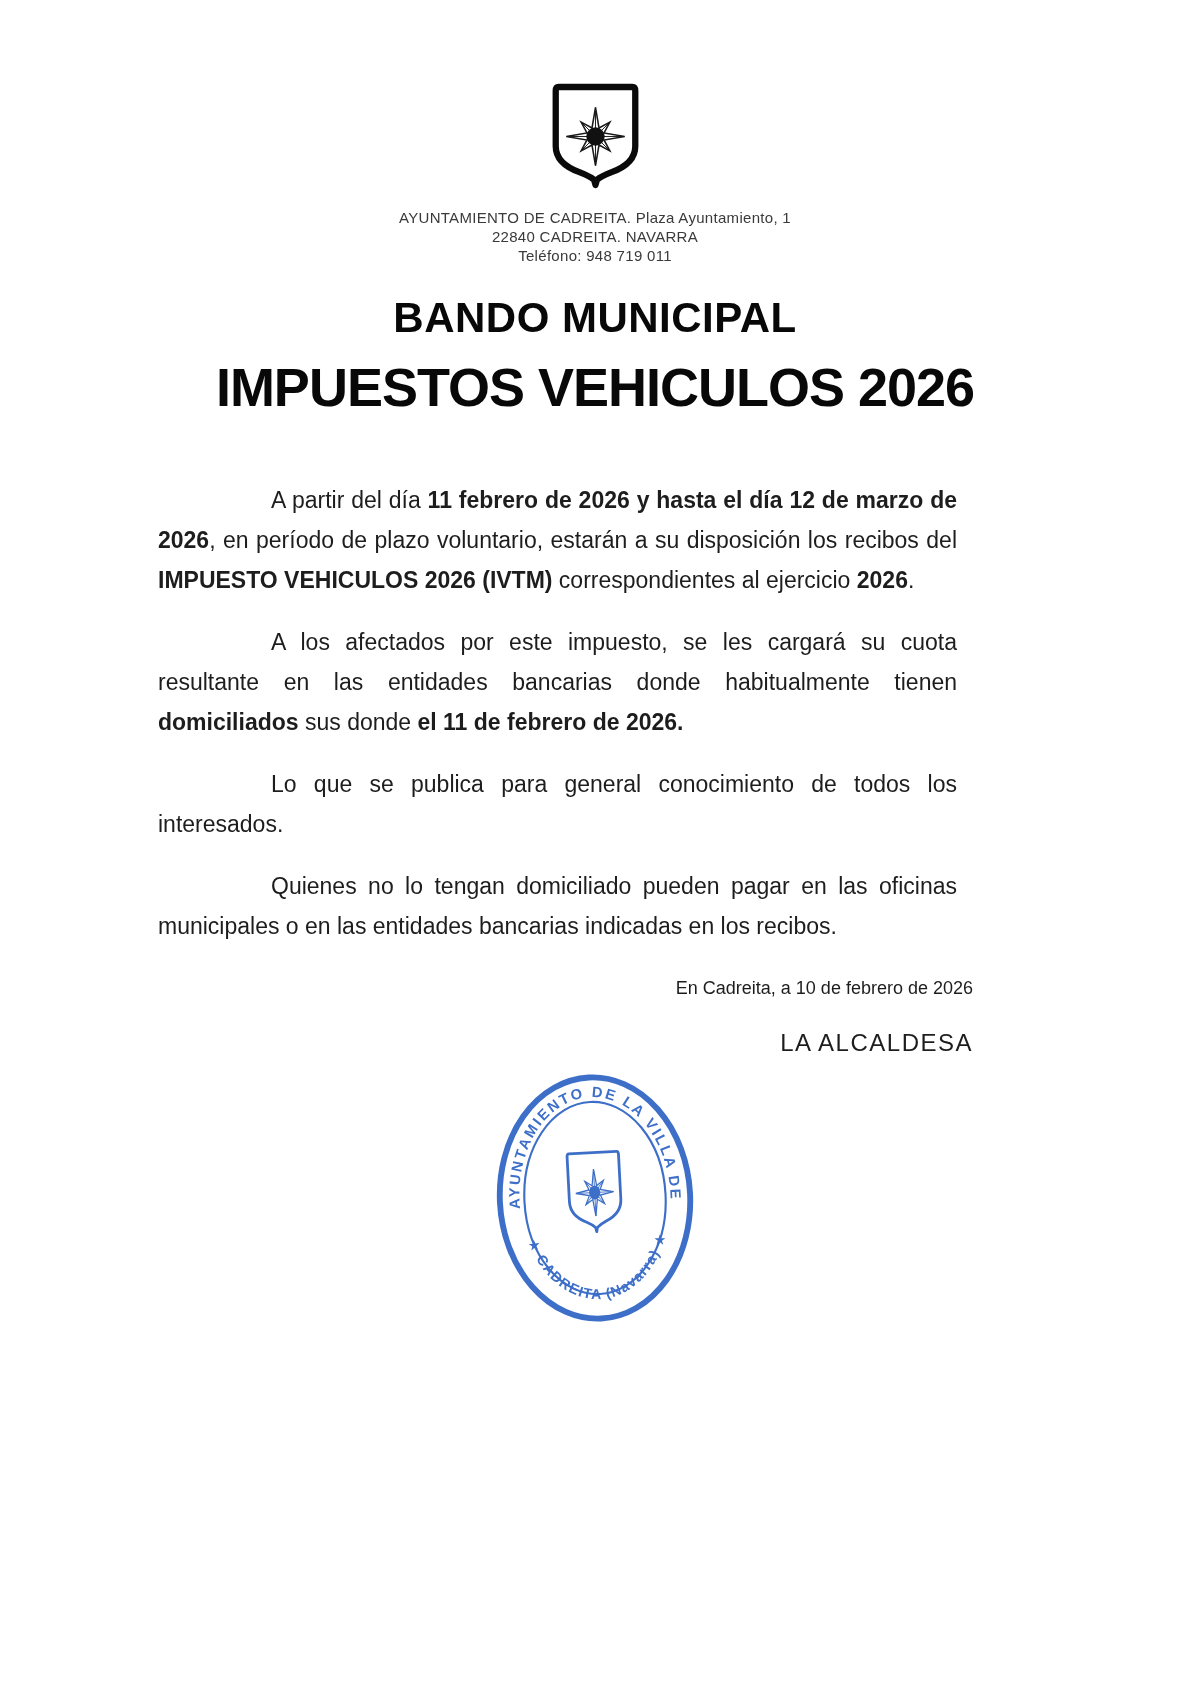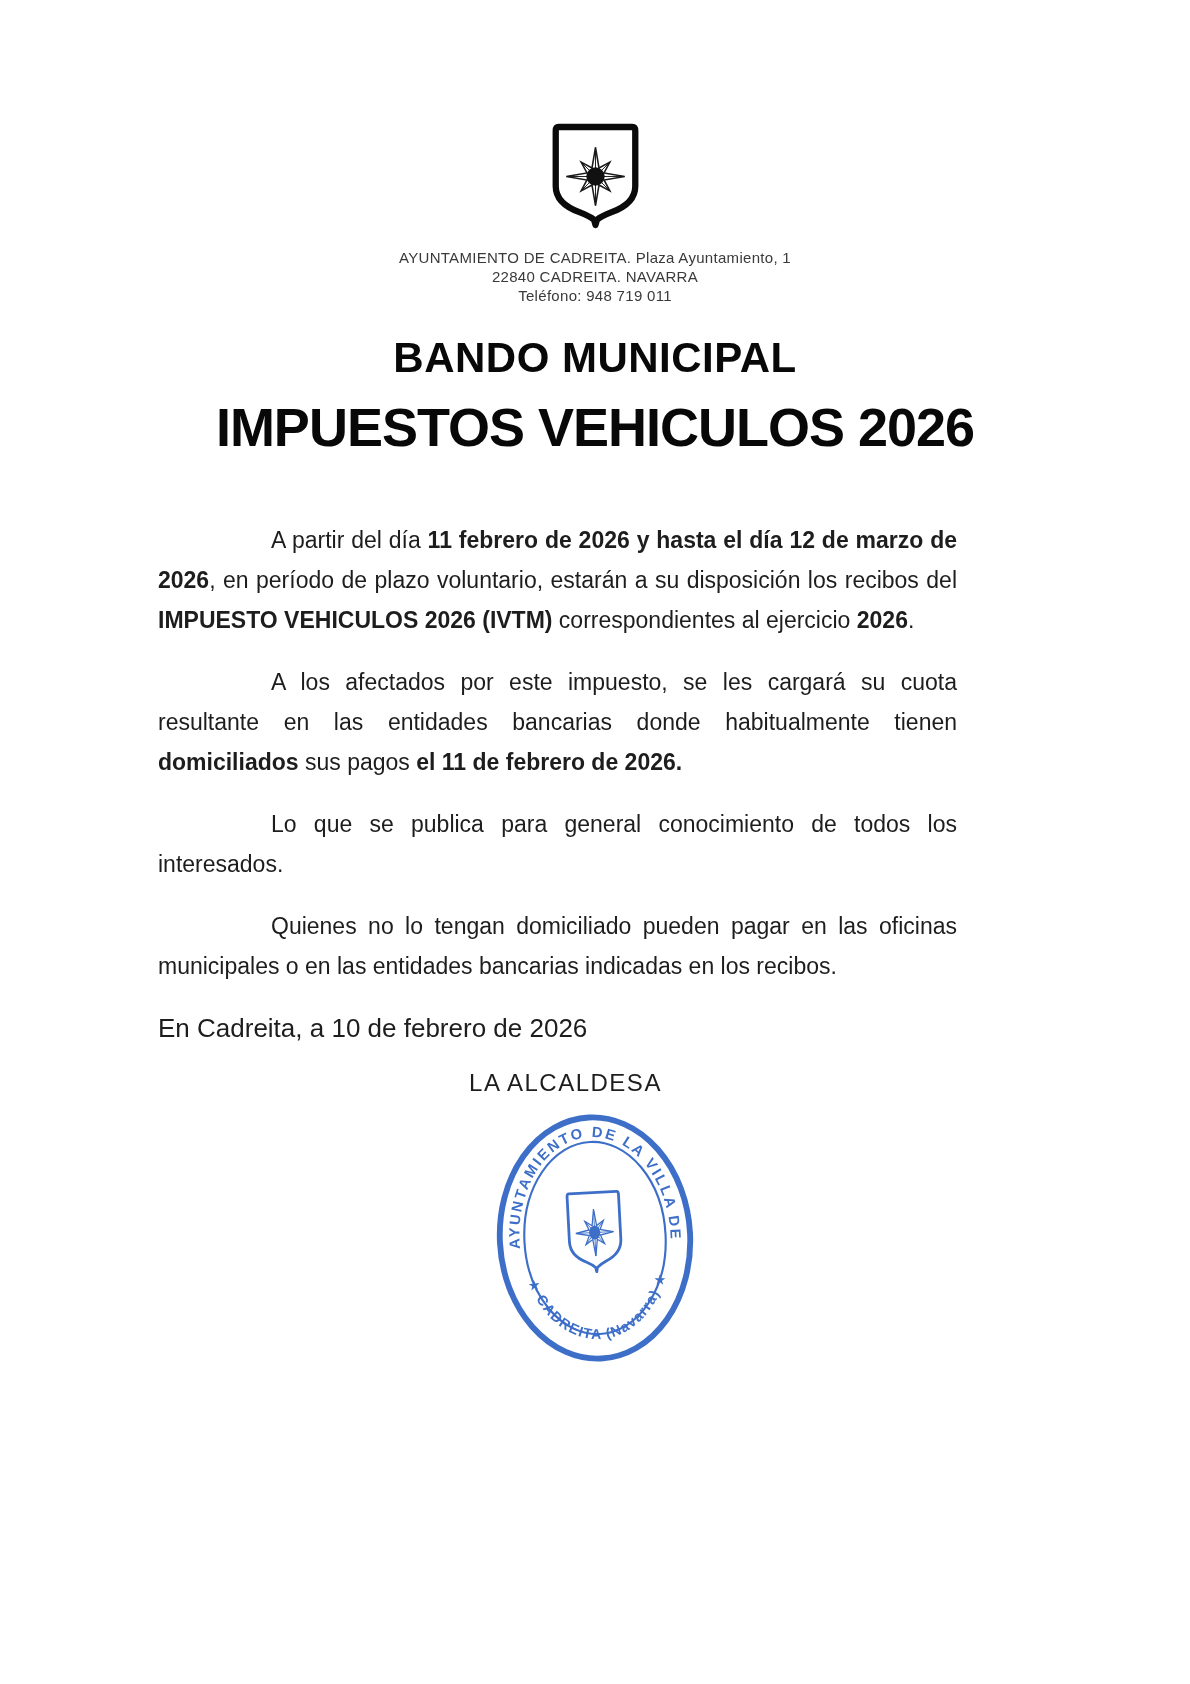--- a/index.html
+++ b/index.html
@@ -6,21 +6,21 @@
     --stamp-ink:#2d63c4;
     --text:#1d1d1d;
     --title:#080808;
     --letterhead:#3a3a3a;
   }
   *{margin:0;padding:0;box-sizing:border-box;}
   html,body{background:#ffffff;}
   .page{
     width:1190px;height:1684px;margin:0 auto;background:#ffffff;
     font-family:"Liberation Sans",sans-serif;color:var(--text);
-    padding-top:120px;overflow:hidden;position:relative;
+    padding-top:80px;overflow:hidden;position:relative;
   }
   .logo-wrap{text-align:center;line-height:0;}
   .letterhead{
     text-align:center;margin-top:16px;font-size:15px;line-height:19px;
     color:var(--letterhead);letter-spacing:0.3px;
   }
   .title-main{
     text-align:center;margin-top:32px;font-size:42px;font-weight:bold;
     letter-spacing:0.5px;color:var(--title);line-height:1;
   }
@@ -28,25 +28,25 @@
     text-align:center;margin-top:21px;font-size:54px;font-weight:bold;
     letter-spacing:-1px;color:var(--title);line-height:1;
   }
   .doc-body{padding:0 217px 0 158px;margin-top:66px;}
   .para{
     text-align:justify;text-indent:113px;font-size:23px;line-height:40px;
     margin:0 16px 22px 0;color:var(--text);
   }
   .para b{font-weight:bold;}
   .closing-date{
-    text-align:left;font-size:26px;line-height:40px;margin-top:12px;
+    text-align:right;font-size:18px;line-height:40px;margin-top:12px;
     padding:0 217px 0 158px;color:var(--text);
   }
   .closing-sign{
-    text-align:center;font-size:24px;line-height:30px;margin-top:20px;
+    text-align:right;font-size:24px;line-height:30px;margin-top:20px;
     letter-spacing:1.5px;padding:0 217px 0 158px;color:var(--text);
   }
   .stamp-wrap{text-align:center;margin-top:12px;line-height:0;}
   .stamp-wrap svg{transform:rotate(-3deg);opacity:0.92;}
   .stamp-ring{stroke:var(--stamp-ink);fill:none;}
   .stamp-text{
     fill:var(--stamp-ink);font-family:"Liberation Sans","DejaVu Sans",sans-serif;
     font-weight:bold;
   }
   .stamp-text.top{font-size:15px;letter-spacing:2.2px;}
@@ -81,21 +81,21 @@
     <div>AYUNTAMIENTO DE CADREITA. Plaza Ayuntamiento, 1</div>
     <div>22840 CADREITA. NAVARRA</div>
     <div>Teléfono: 948 719 011</div>
   </div>
 
   <div class="title-main">BANDO MUNICIPAL</div>
   <div class="title-subject">IMPUESTOS VEHICULOS 2026</div>
 
   <div class="doc-body">
       <p class="para"><span>A partir del día </span><b>11 febrero de 2026 y hasta el día 12 de marzo de 2026</b><span>, en período de plazo voluntario, estarán a su disposición los recibos del </span><b>IMPUESTO VEHICULOS 2026 (IVTM)</b><span> correspondientes al ejercicio </span><b>2026</b><span>.</span></p>
-      <p class="para"><span>A los afectados por este impuesto, se les cargará su cuota resultante en las entidades bancarias donde habitualmente tienen </span><b>domiciliados</b><span> sus pagos </span><b>el 11 de febrero de 2026.</b></p>
+      <p class="para"><span>A los afectados por este impuesto, se les cargará su cuota resultante en las entidades bancarias donde habitualmente tienen </span><b>domiciliados</b><span> sus donde </span><b>el 11 de febrero de 2026.</b></p>
       <p class="para"><span>Lo que se publica para general conocimiento de todos los interesados.</span></p>
       <p class="para"><span>Quienes no lo tengan domiciliado pueden pagar en las oficinas municipales o en las entidades bancarias indicadas en los recibos.</span></p>
     </div>
 
   <div class="closing-date">En Cadreita, a 10 de febrero de 2026</div>
   <div class="closing-sign">LA ALCALDESA</div>
 
   <div class="stamp-wrap">
     <svg width="206" height="256" viewBox="0 0 210 260">
       <ellipse class="stamp-ring" cx="105" cy="130" rx="97" ry="123" stroke-width="6"></ellipse>

